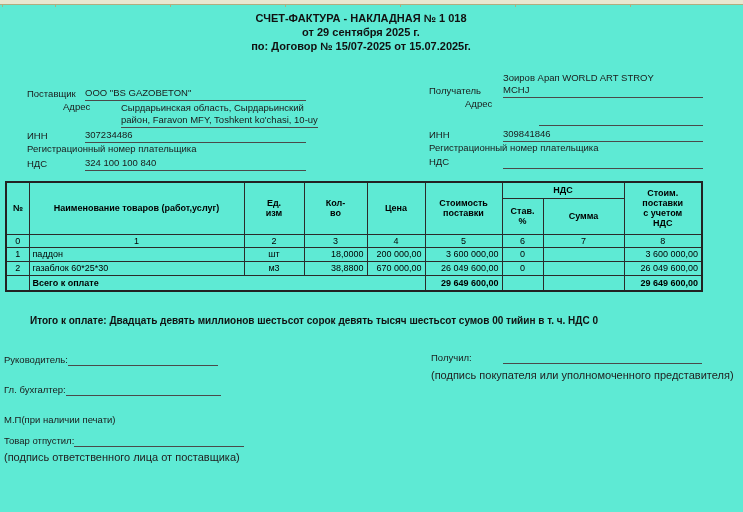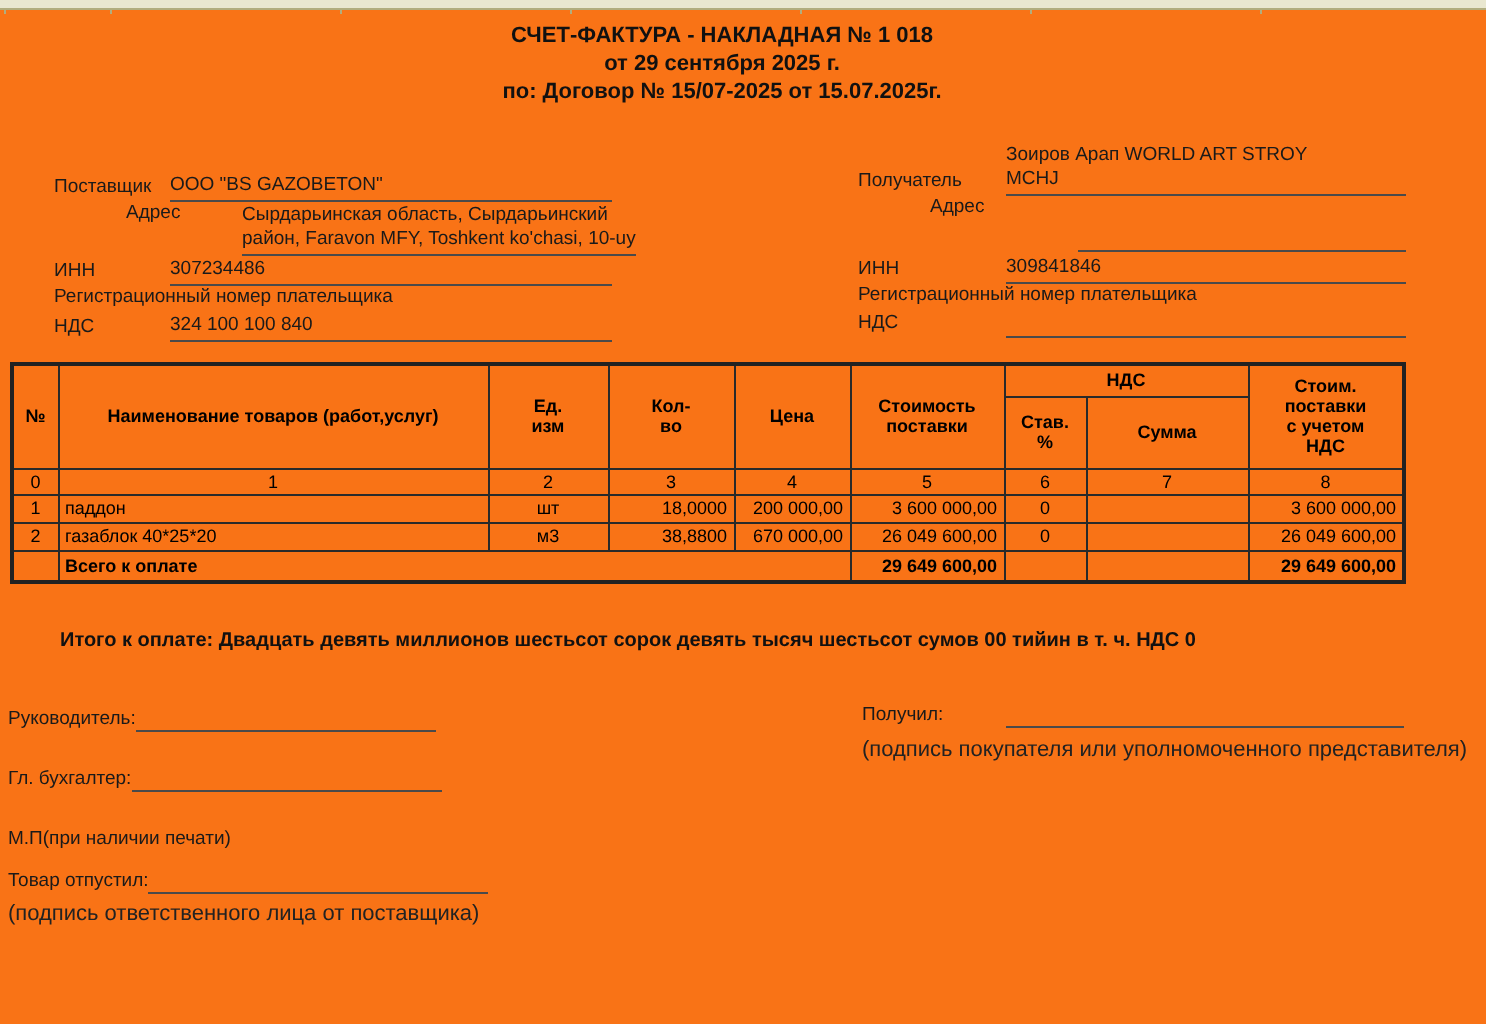--- a/index.html
+++ b/index.html
@@ -1,18 +1,18 @@
 <!DOCTYPE html>
 <html><head>
 <meta charset="utf-8">
 <style>
   * { margin:0; padding:0; box-sizing:border-box; }
   html,body { background:#ffffff; }
   #canvas {
-    position:relative; width:743px; height:512px; background:#f97316;
+    position:relative; width:743px; height:512px; background:#5eead4;
     font-family:"Liberation Sans", sans-serif; color:#1a1a1a; overflow:hidden;
   }
 
   
   .top-strip {
     position:absolute; top:0; left:0; width:743px; height:5px;
     background:#e9e7d0; border-bottom:1px solid #b1ad7f;
   }
   .top-strip::after {
     content:""; position:absolute; top:4px; left:0; right:0; height:3px;
@@ -182,21 +182,21 @@
           <td class="c-center">шт</td>
           <td class="c-right">18,0000</td>
           <td class="c-right">200 000,00</td>
           <td class="c-right">3 600 000,00</td>
           <td class="c-center">0</td>
           <td class="c-center"></td>
           <td class="c-right">3 600 000,00</td>
         </tr>
         <tr class="data-row">
           <td class="c-center">2</td>
-          <td class="c-left">газаблок 40*25*20</td>
+          <td class="c-left">газаблок 60*25*30</td>
           <td class="c-center">м3</td>
           <td class="c-right">38,8800</td>
           <td class="c-right">670 000,00</td>
           <td class="c-right">26 049 600,00</td>
           <td class="c-center">0</td>
           <td class="c-center"></td>
           <td class="c-right">26 049 600,00</td>
         </tr>
         <tr class="total-row">
           <td class="c-center"></td>

